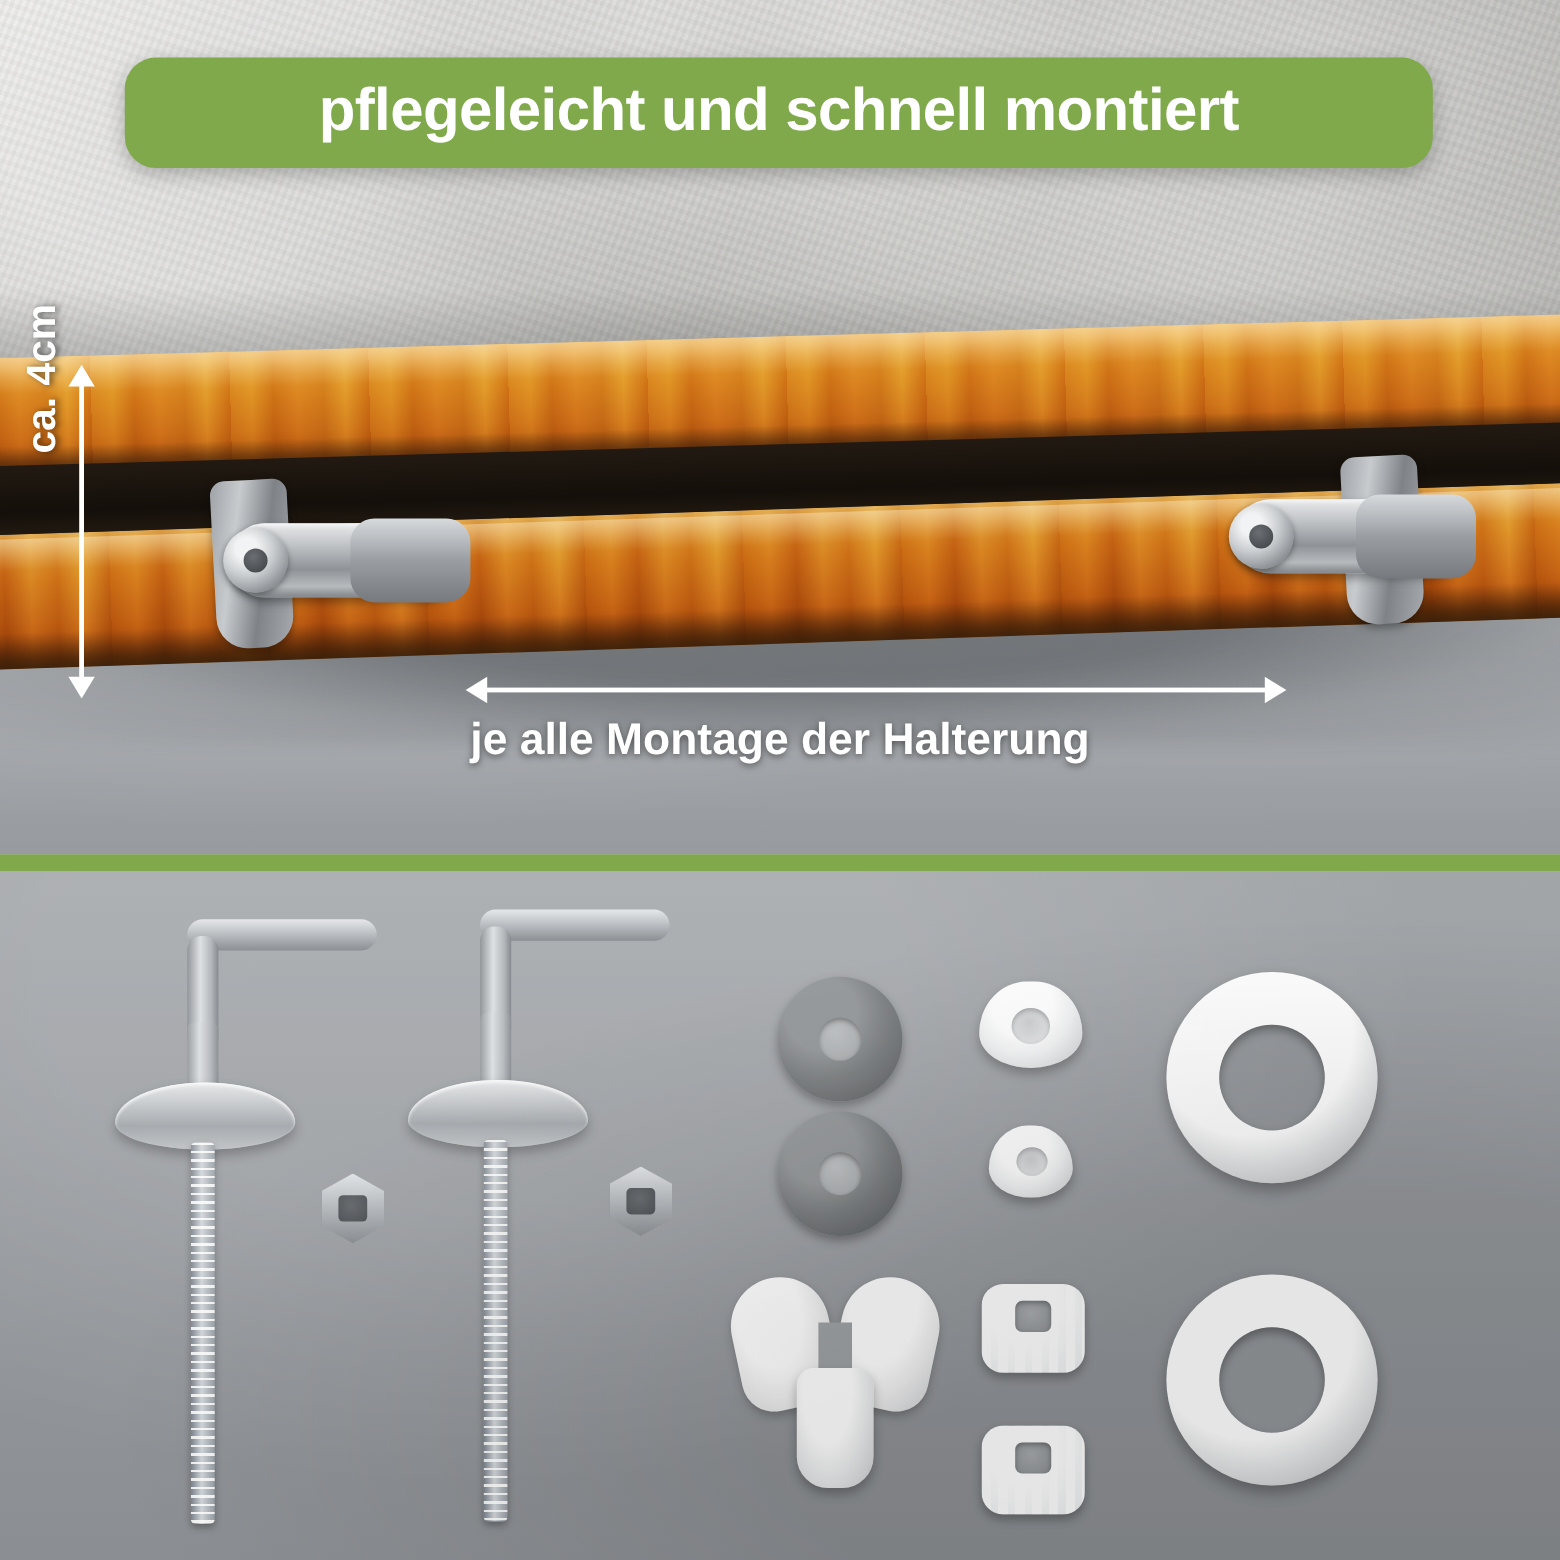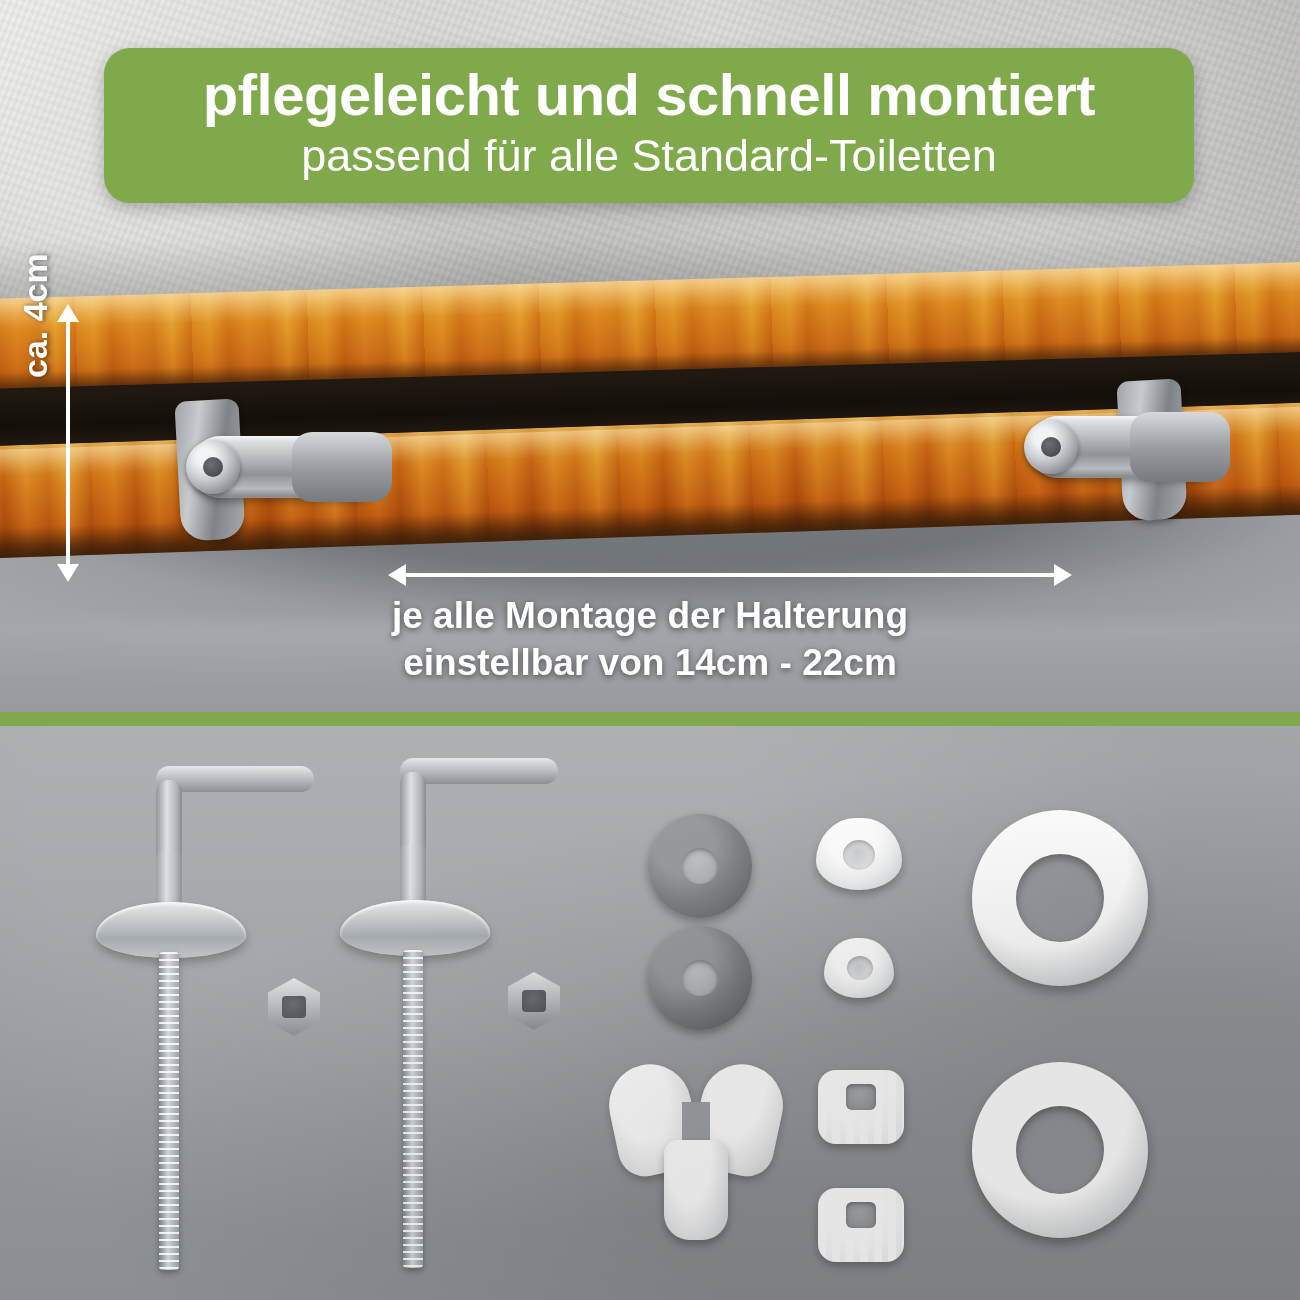--- a/index.html
+++ b/index.html
@@ -247,21 +247,21 @@
     width: 1090px;
     padding: 16px 24px 22px;
     box-sizing: border-box;
     background: #7fa94a;
     border-radius: 26px;
     text-align: center;
     box-shadow: 0 5px 16px rgba(0,0,0,0.25);
   }
   .callout .line1 {
     color: #ffffff;
-    font-size: 58px;
+    font-size: 50px;
     font-weight: bold;
     line-height: 1.08;
     letter-spacing: -0.5px;
   }
   .callout .line2 {
     color: #ffffff;
     font-size: 45px;
     font-weight: normal;
     line-height: 1.12;
     margin-top: 4px;
@@ -491,26 +491,24 @@
       <div class="barrel2"></div>
       <div class="cap"></div>
     </div>
 
     <div class="dim-v"></div>
     <div class="dim-v-label">ca. 4cm</div>
 
     <div class="dim-h"></div>
     <div class="dim-h-label">
       <div>je alle Montage der Halterung</div>
-      <div>einstellbar von 14cm - 22cm</div>
     </div>
 
     <div class="callout">
       <div class="line1">pflegeleicht und schnell montiert</div>
-      <div class="line2">passend für alle Standard-Toiletten</div>
     </div>
   </div>
 
   <div class="divider"></div>
 
   <div class="panel-bottom">
 
     <div class="part" style="left:118px; top:30px; width:230px; height:540px;">
       <div class="bolt-elbow-h" style="left:38px; top:10px;"></div>
       <div class="bolt-elbow-v" style="left:38px; top:24px;"></div>

